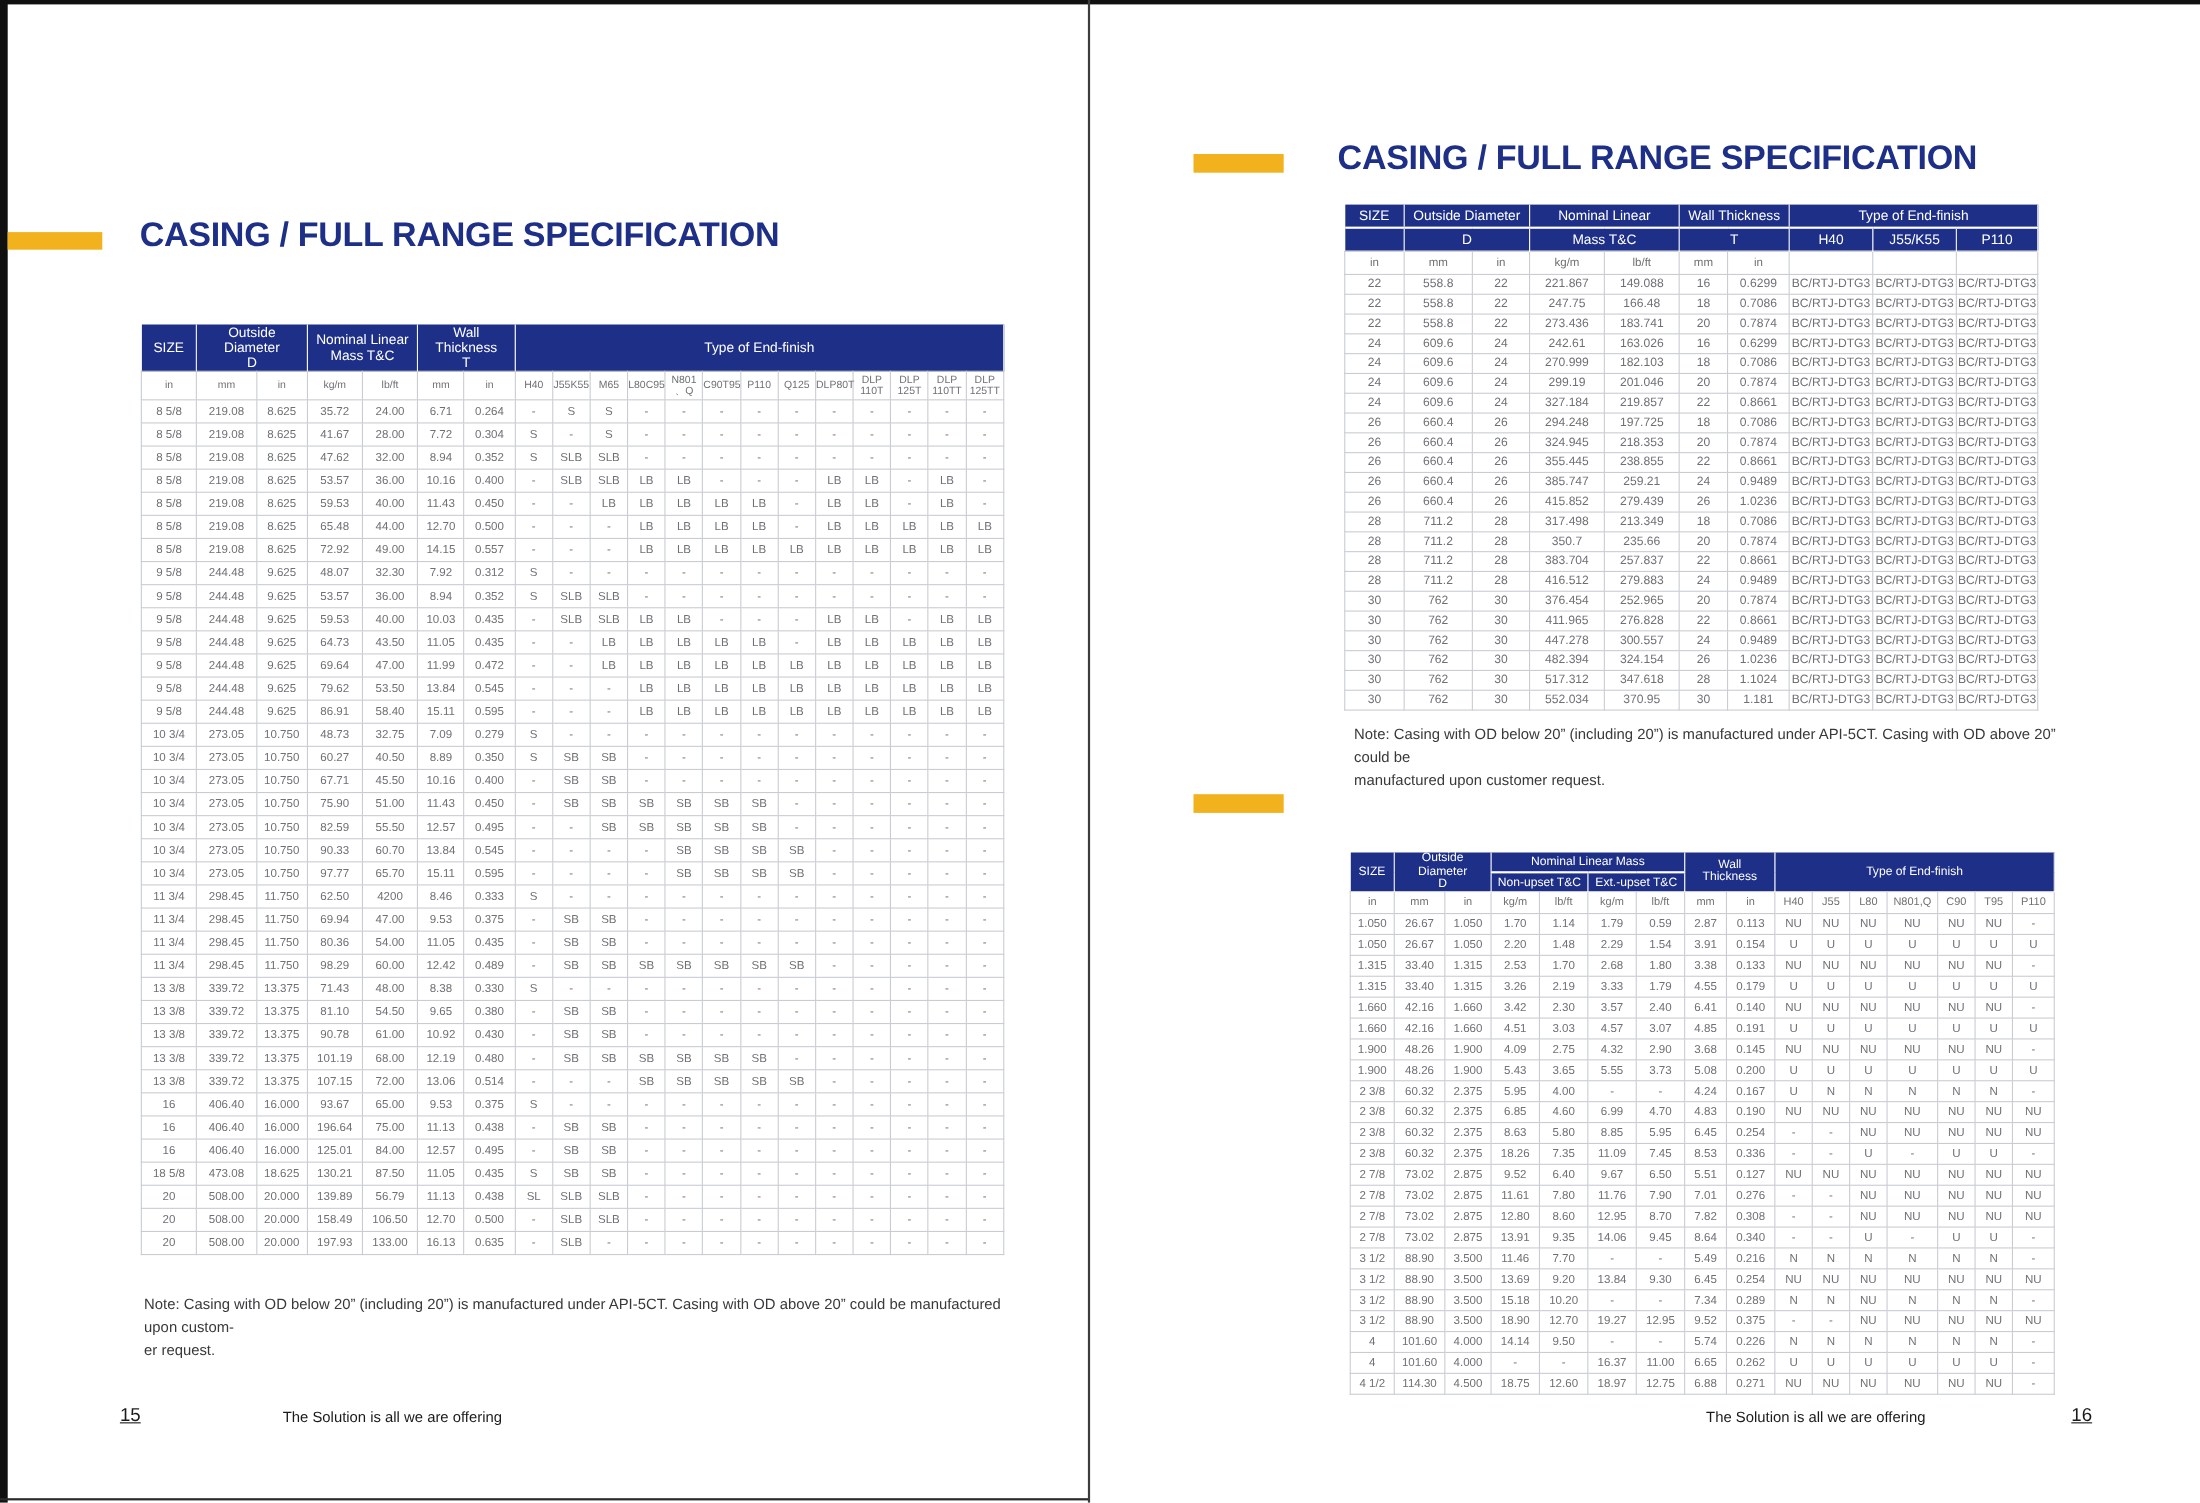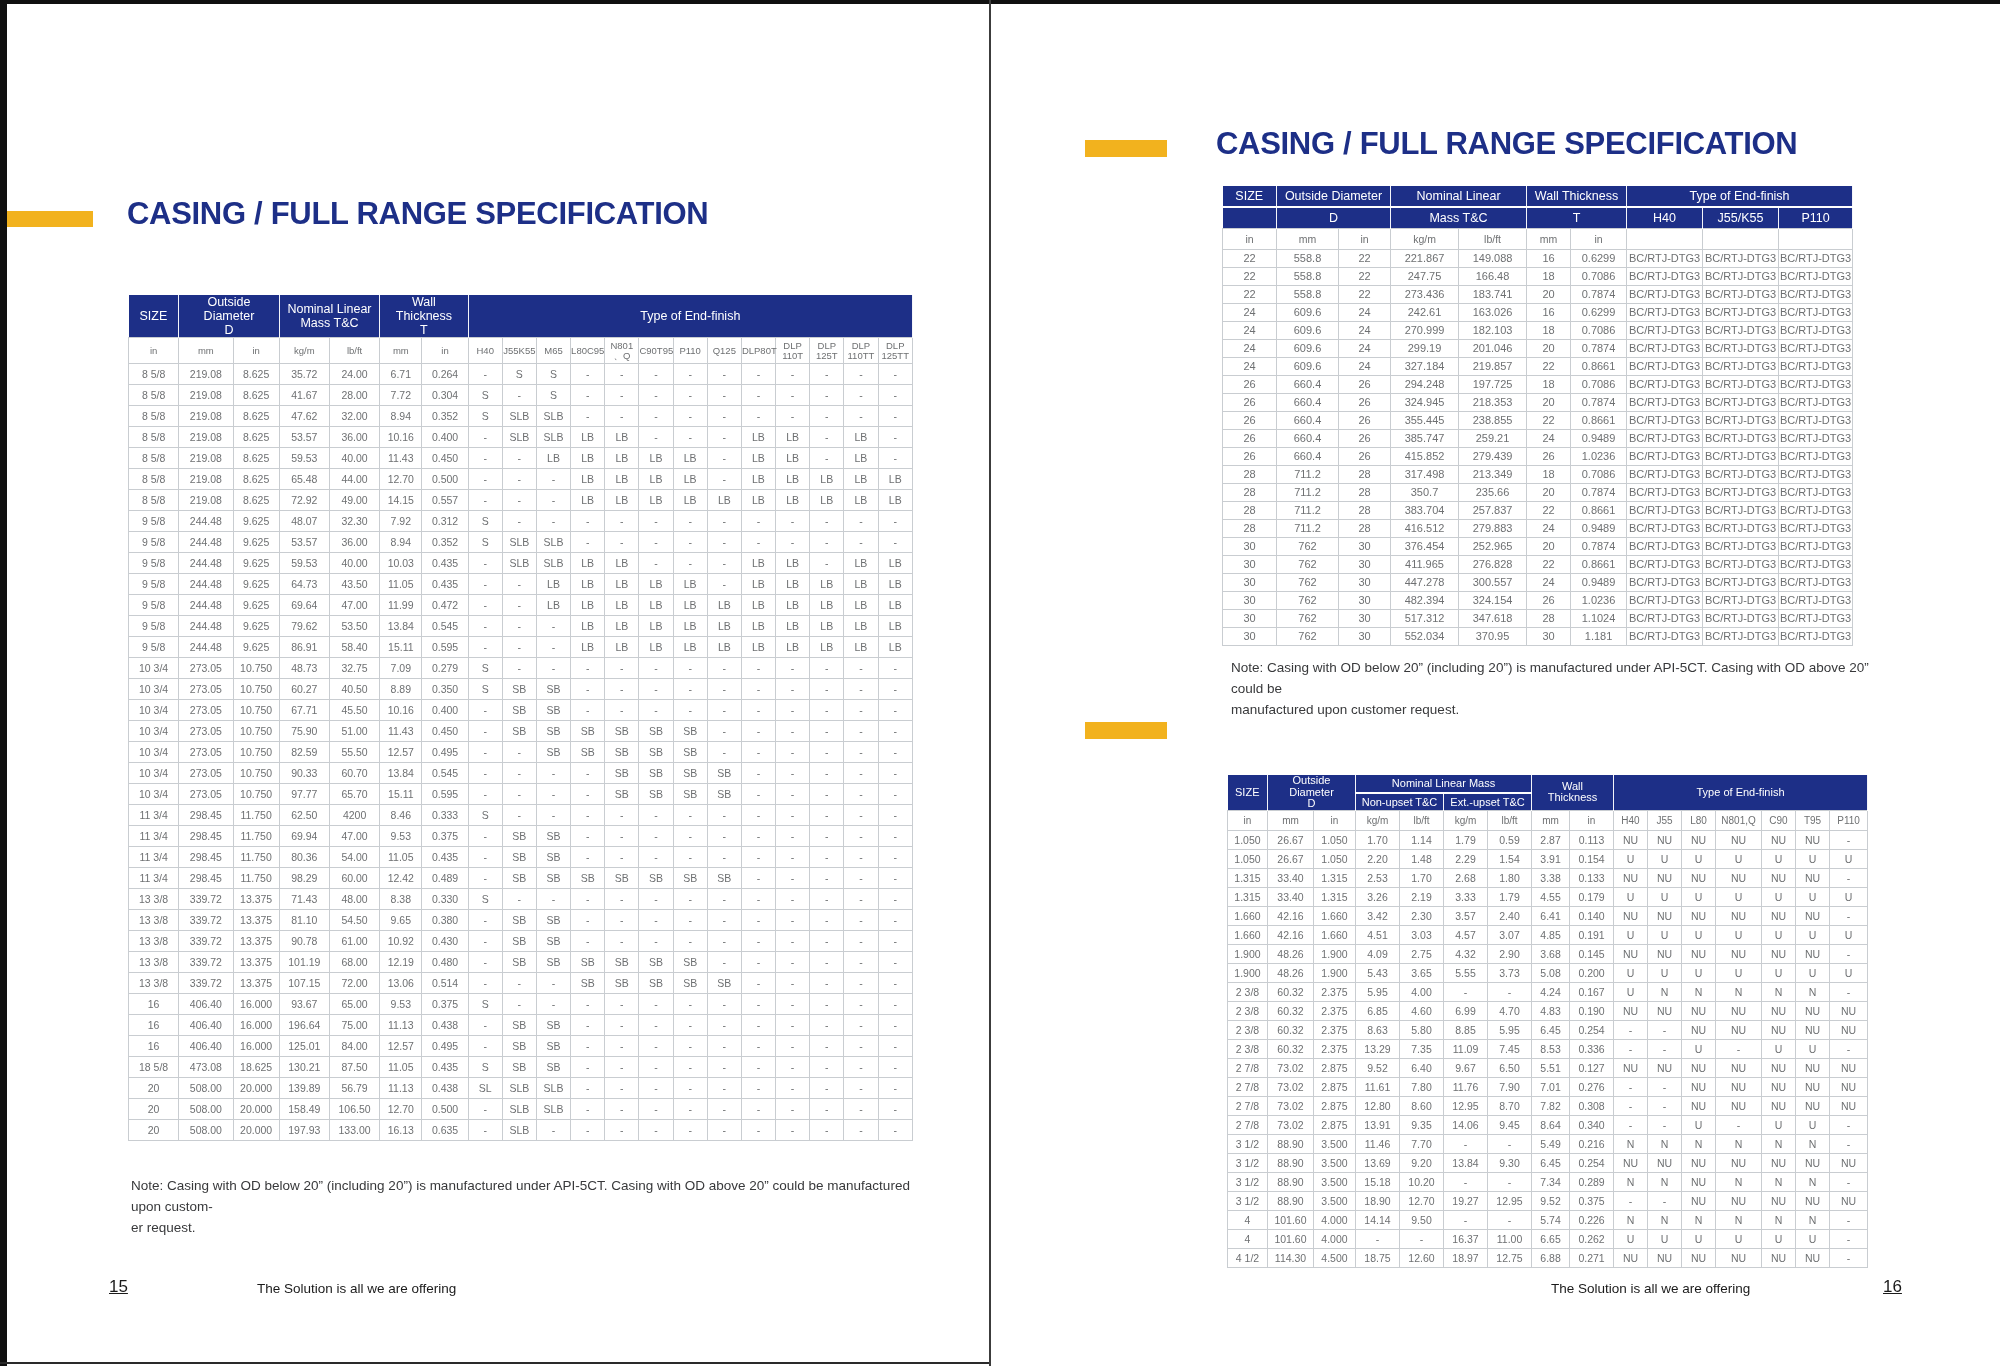--- a/index.html
+++ b/index.html
@@ -1543,21 +1543,21 @@
           <td>NU</td>
           <td>NU</td>
           <td>NU</td>
           <td>NU</td>
           <td>NU</td>
         </tr>
         <tr>
           <td>2 3/8</td>
           <td>60.32</td>
           <td>2.375</td>
-          <td>13.29</td>
+          <td>18.26</td>
           <td>7.35</td>
           <td>11.09</td>
           <td>7.45</td>
           <td>8.53</td>
           <td>0.336</td>
           <td>-</td>
           <td>-</td>
           <td>U</td>
           <td>-</td>
           <td>U</td>

